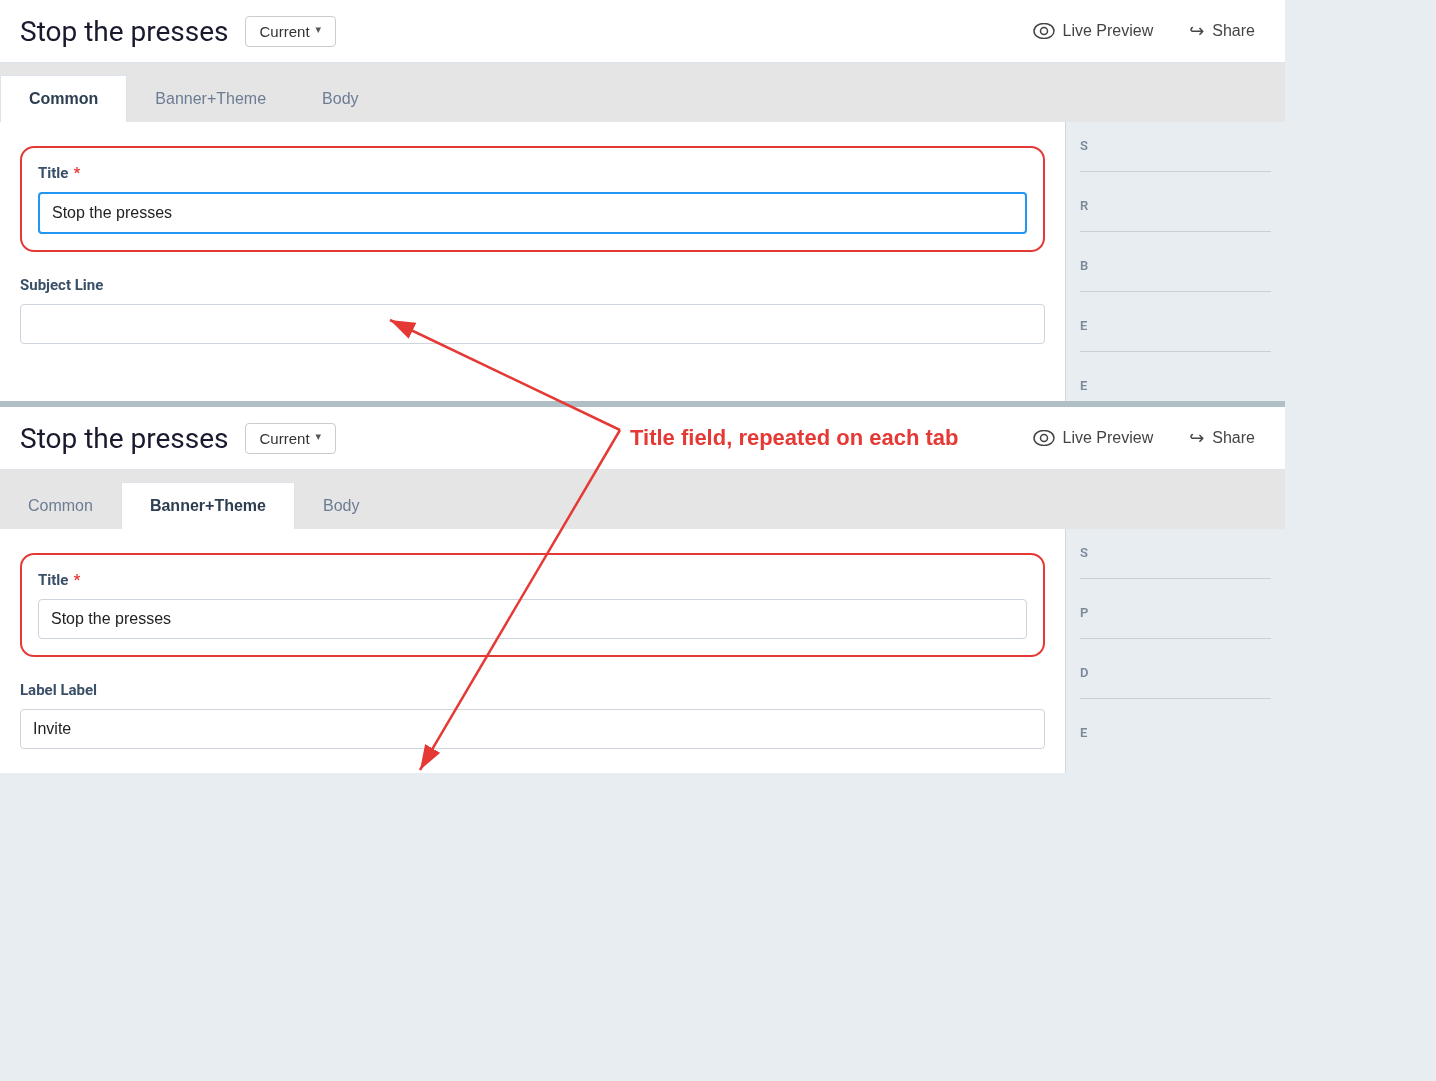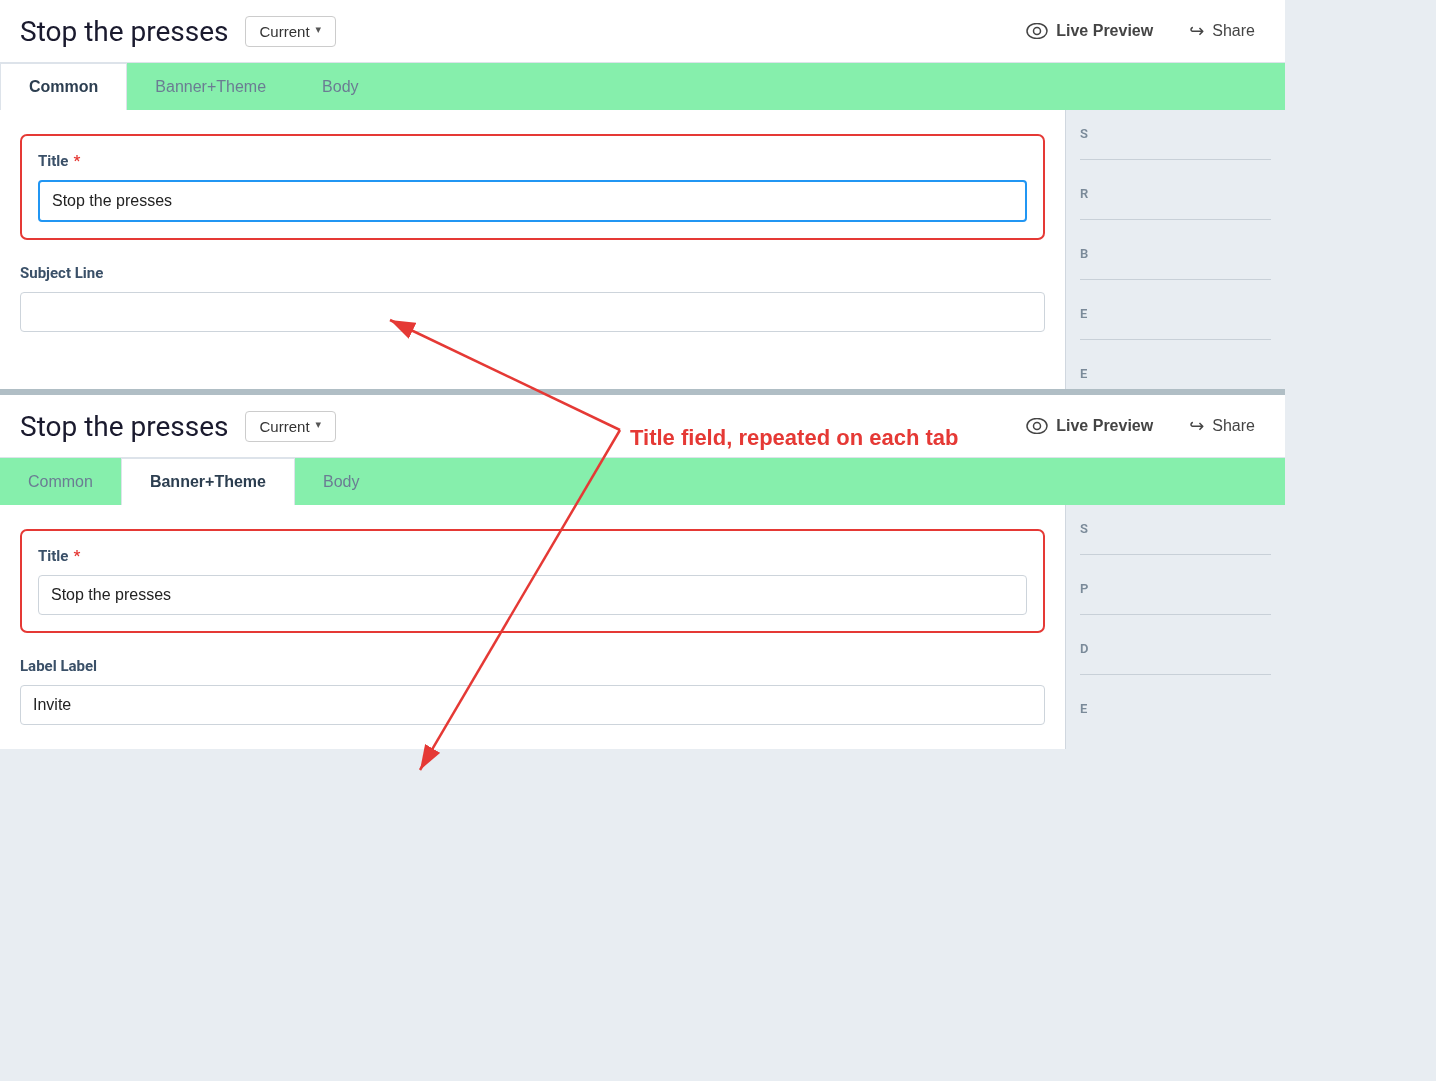--- a/index.html
+++ b/index.html
@@ -57,21 +57,20 @@
     .live-preview-btn {
       display: flex;
       align-items: center;
       gap: 8px;
       font-size: 16px;
       color: #444;
       cursor: pointer;
       background: none;
       border: none;
       padding: 6px 10px;
-      font-weight: bold;
     }
 
     .eye-icon {
       width: 22px;
       height: 16px;
     }
 
     .share-btn {
       display: flex;
       align-items: center;
@@ -80,22 +79,22 @@
       color: #444;
       cursor: pointer;
       background: none;
       border: none;
       padding: 6px 10px;
     }
 
     
     .tabs-bar {
       display: flex;
-      background: #86efac;
-      padding-top: 0;
+      background: #e5e5e5;
+      padding-top: 12px;
       border-bottom: none;
     }
 
     .tab {
       padding: 14px 28px;
       font-size: 16px;
       cursor: pointer;
       color: #6b7c93;
       border-top: none;
       border-left: none;
@@ -119,21 +118,21 @@
     
     .content-area {
       background: #fff;
       padding: 24px 20px 24px 20px;
       width: 100%;
     }
 
     
     .field-box {
       border: 2px solid #e53935;
-      border-radius: 7px;
+      border-radius: 14px;
       padding: 16px 16px 16px 16px;
       margin-bottom: 24px;
       background: #fff;
     }
 
     .field-label {
       font-size: 15px;
       font-weight: 700;
       color: #3a5068;
       margin-bottom: 10px;

